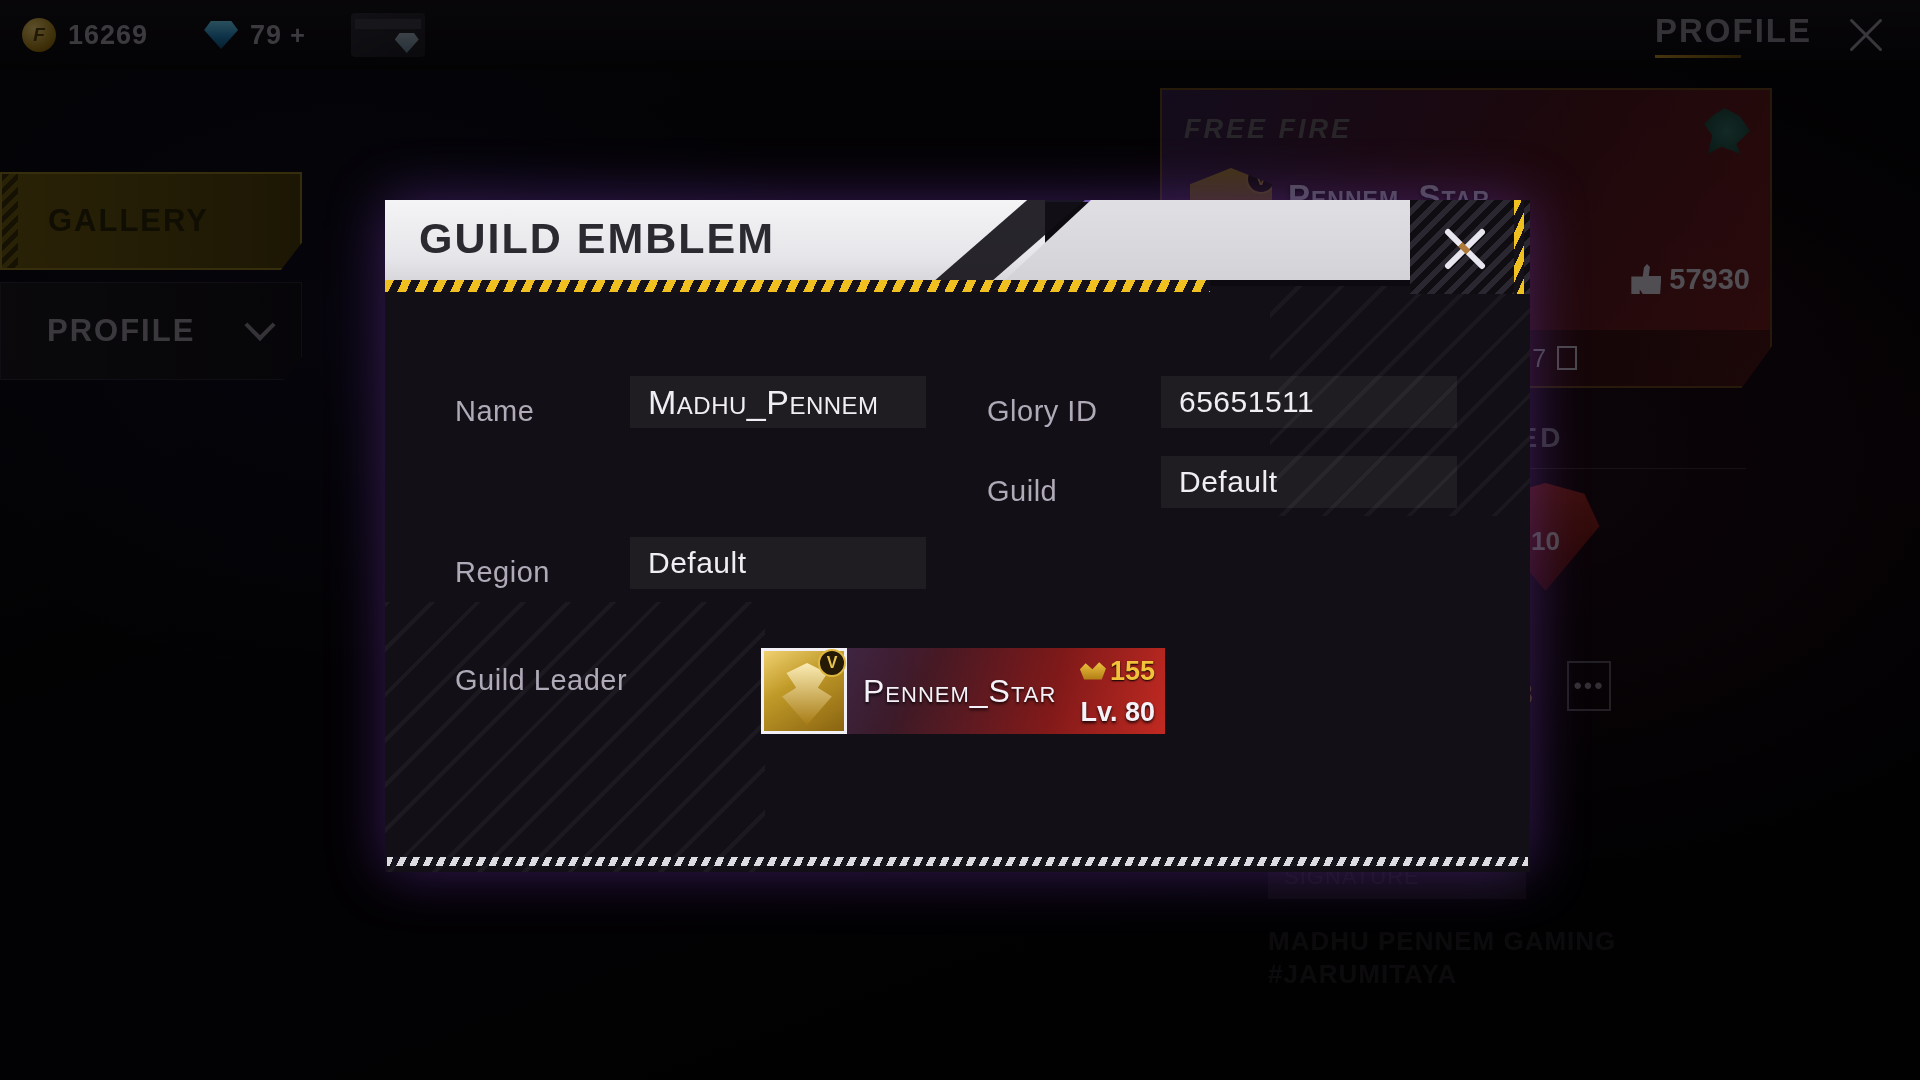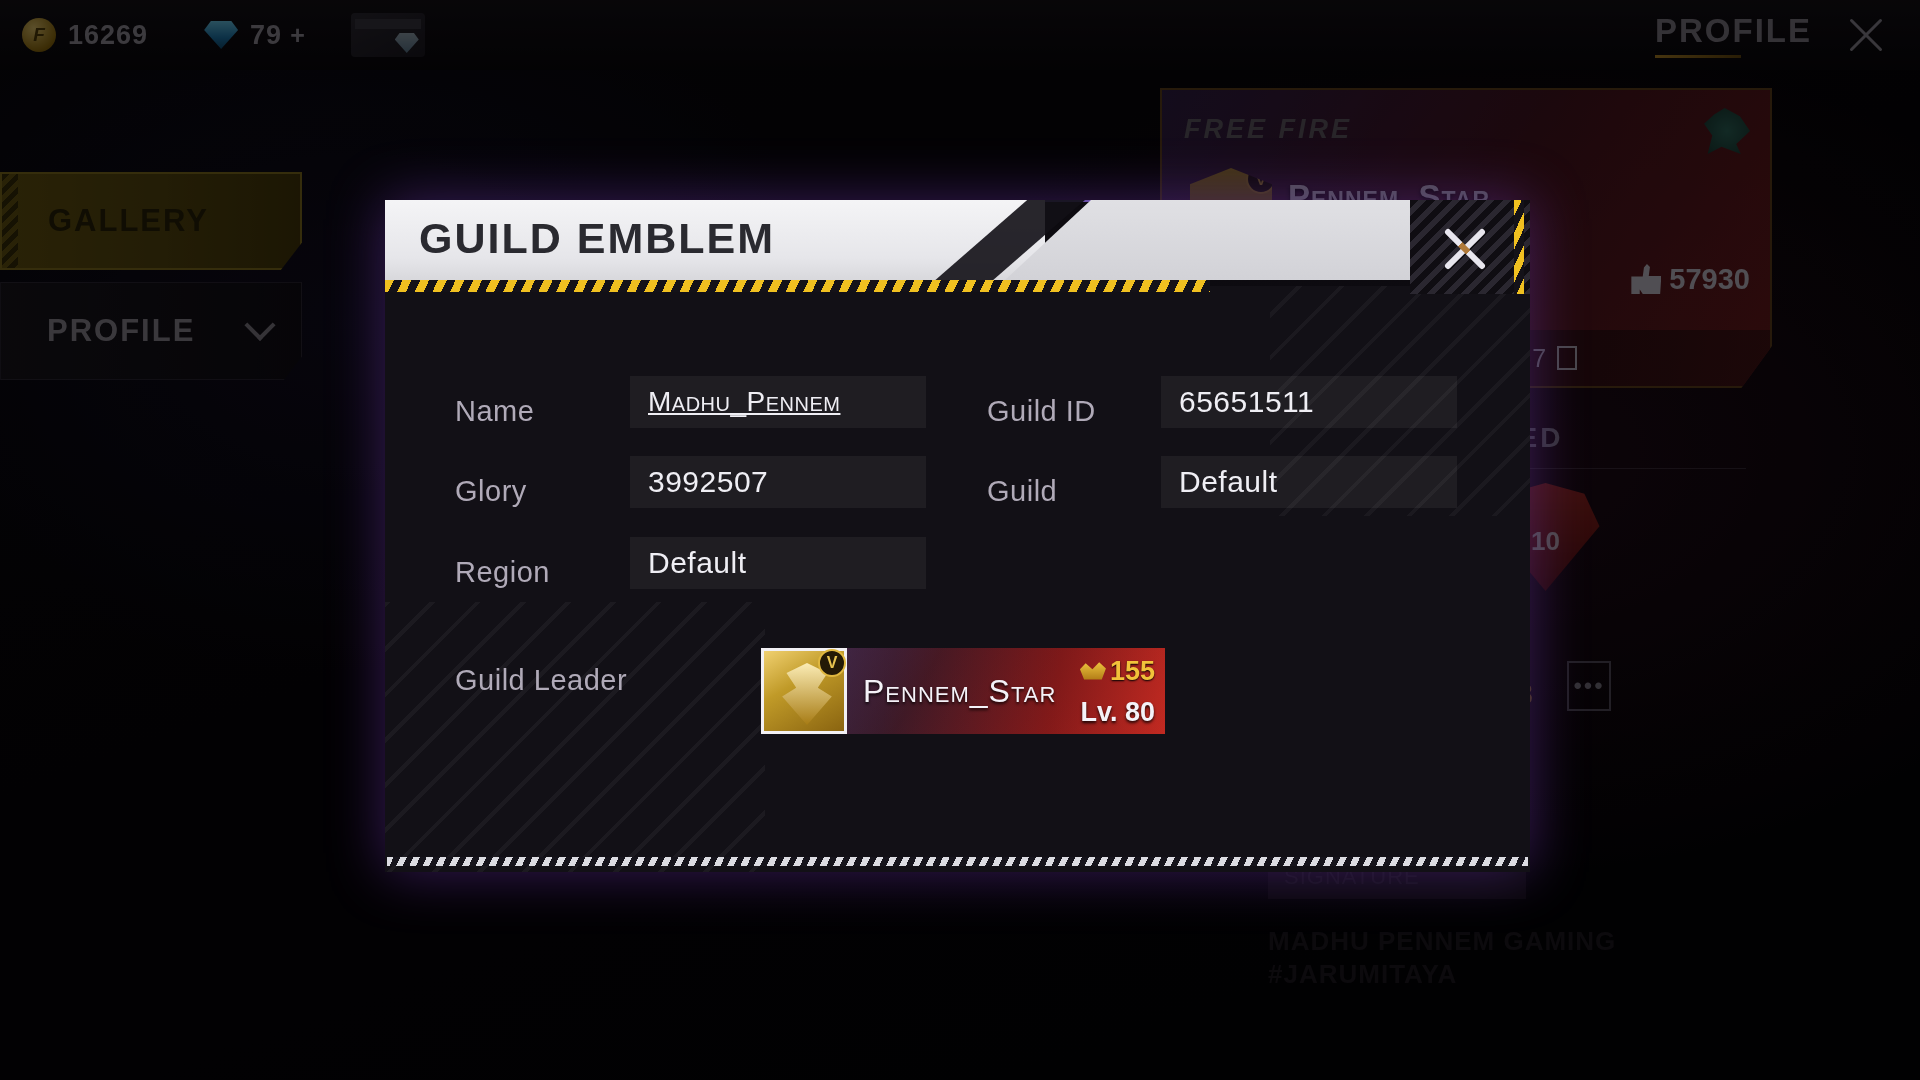--- a/index.html
+++ b/index.html
@@ -302,21 +302,21 @@
   }
   .frow{ position:absolute; display:flex; align-items:flex-end; }
   .flabel{
     color:#b0aab8; font-size:29px; letter-spacing:.5px;
   }
   .fvalue{
     height:52px; background:rgba(255,255,255,0.055);
     display:flex; align-items:center; padding:0 18px;
     color:#efeef4; font-size:30px; letter-spacing:.5px;
   }
-  .fvalue.sc{ font-variant:small-caps; font-size:28px;text-decoration:underline; }
+  .fvalue.sc{ font-variant:small-caps; font-size:34px; }
 
   
   .leader-card{
     position:absolute; left:376px; top:362px; width:404px; height:86px;
     background:linear-gradient(100deg,#3a2a3c 0%,#4a2030 32%,#8a1a1a 72%,#c02a22 100%);
     display:flex; align-items:center; overflow:hidden;
   }
   .leader-card:before{
     content:""; position:absolute; inset:0;
     background:linear-gradient(120deg,rgba(80,60,150,0.35) 0%,rgba(10,8,16,0.25) 40%,rgba(200,40,30,0.2) 100%);
@@ -454,28 +454,24 @@
 
     <div class="modal-body">
       <div class="form">
 
         <div class="frow" style="left:70px; top:90px;">
           <span class="flabel" style="width:175px">Name</span>
           <span class="fvalue sc" style="width:296px">Madhu_Pennem</span>
         </div>
 
         <div class="frow" style="left:602px; top:90px;">
-          <span class="flabel" style="width:174px">Guild ID</span>
+          <span class="flabel" style="width:174px">Glory ID</span>
           <span class="fvalue" style="width:296px">65651511</span>
         </div>
 
-        <div class="frow" style="left:70px; top:170px;">
-          <span class="flabel" style="width:175px">Glory</span>
-          <span class="fvalue" style="width:296px">3992507</span>
-        </div>
 
         <div class="frow" style="left:602px; top:170px;">
           <span class="flabel" style="width:174px">Guild</span>
           <span class="fvalue" style="width:296px">Default</span>
         </div>
 
         <div class="frow" style="left:70px; top:251px;">
           <span class="flabel" style="width:175px">Region</span>
           <span class="fvalue" style="width:296px">Default</span>
         </div>

